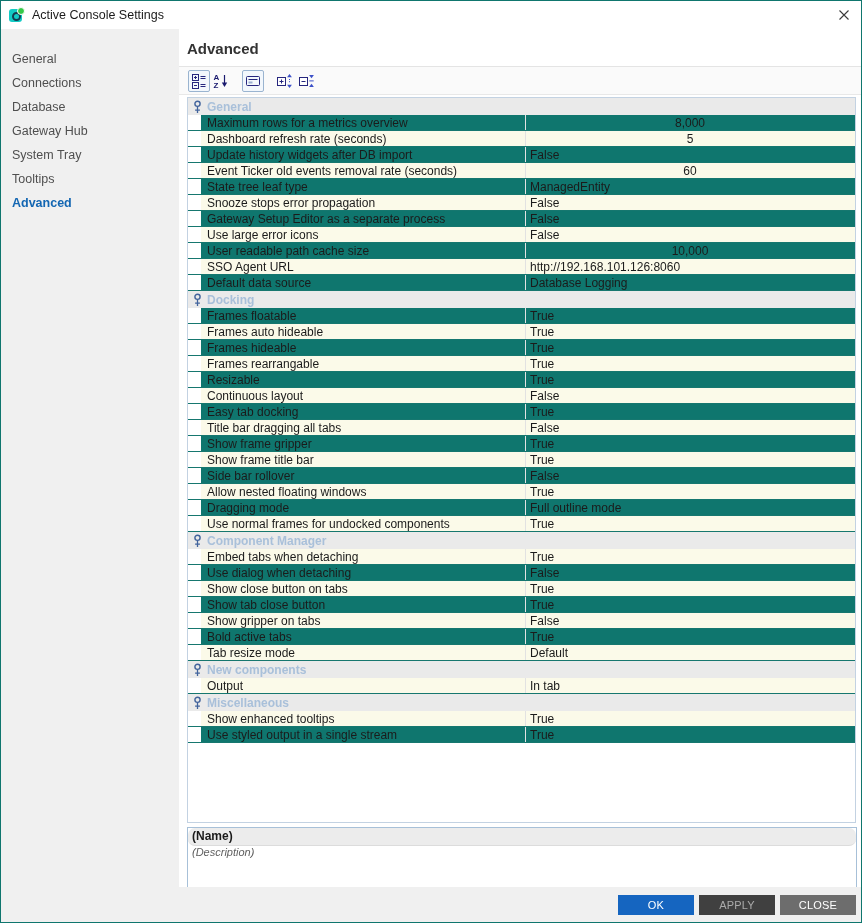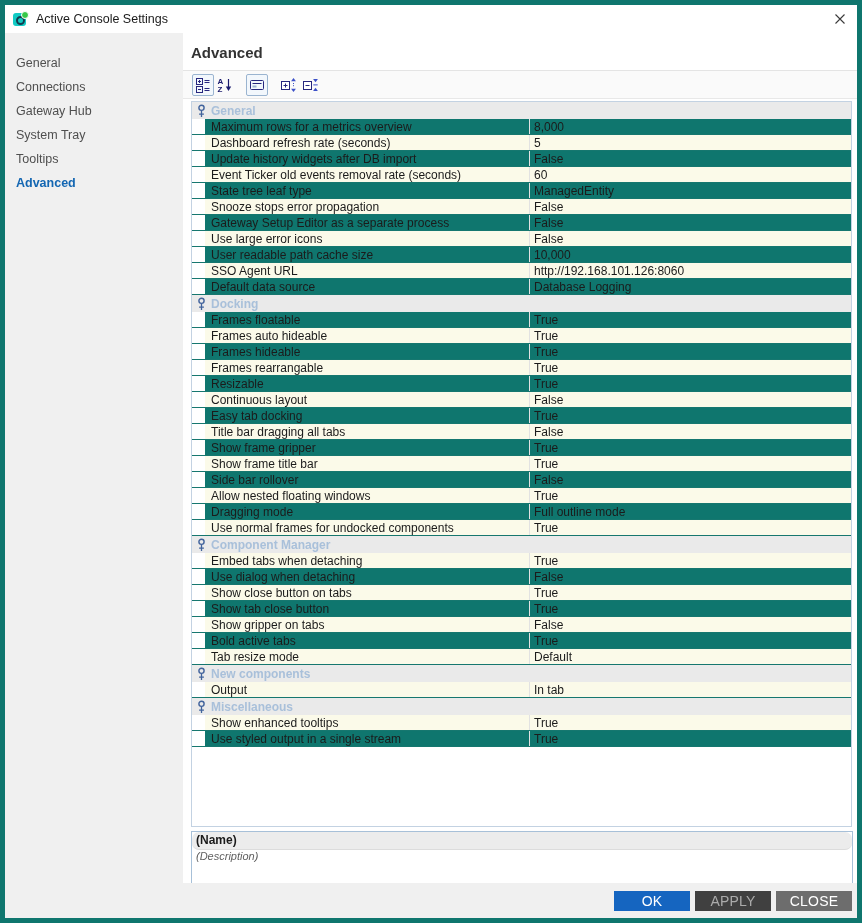--- a/index.html
+++ b/index.html
@@ -1,17 +1,17 @@
 <!DOCTYPE html>
 <html><head>
 <meta charset="utf-8">
 <style>
   html,body{margin:0;padding:0;background:#fff;}
   body{width:862px;height:923px;overflow:hidden;font-family:"Liberation Sans",sans-serif;-webkit-font-smoothing:antialiased;}
-  .window{width:862px;height:923px;display:flex;flex-direction:column;box-sizing:border-box;border:5px solid #0f766e;background:#fff;}
+  .window{width:862px;height:923px;display:flex;flex-direction:column;box-sizing:border-box;border:1px solid #0f766e;background:#fff;}
   
   .titlebar{height:28px;flex:0 0 28px;display:flex;align-items:center;background:#fff;position:relative;}
   .app-icon{width:16px;height:16px;margin-left:8px;position:relative;flex:0 0 16px;}
   .app-icon .sq{position:absolute;left:0;top:2px;width:13px;height:13px;background:#12cbc4;border-radius:3px;}
   .app-icon .ring{position:absolute;left:3px;top:5px;width:5px;height:5px;border:2px solid #143c50;border-radius:50%;}
   .app-icon .dot{position:absolute;right:0;top:0;width:6px;height:6px;background:#35c948;border:1px solid #fff;border-radius:50%;}
   .title{margin-left:7px;font-size:12.5px;color:#1a1a1a;}
   .close-btn{position:absolute;right:6px;top:3px;width:22px;height:22px;display:flex;align-items:center;justify-content:center;cursor:pointer;}
   
   .body-row{flex:1;display:flex;min-height:0;}
@@ -25,29 +25,29 @@
   .tbtn{width:22px;height:22px;display:flex;align-items:center;justify-content:center;border:1px solid transparent;border-radius:2px;background:transparent;padding:0;cursor:pointer;}
   .tbtn.pressed{border-color:#9ab4d0;background:#f2f7fc;}
   .tb-gap{width:10px;}
   
   .grid{flex:0 0 726px;box-sizing:border-box;margin:2px 5px 0 8px;border:1px solid #c3d2e2;background:#fff;overflow:hidden;font-size:12px;}
   .cat{height:17px;display:flex;align-items:center;gap:5px;padding-left:5px;background:#eaeaea;color:#a9c0da;font-weight:bold;cursor:pointer;}
   .prow{height:16px;box-sizing:border-box;display:flex;line-height:17px;border-bottom:1px solid rgba(128,128,128,0.06);background:#0f766e;cursor:default;}
   .gutter{flex:0 0 13px;background:#fff;}
   .cell-label{flex:0 0 324px;box-sizing:border-box;padding-left:6px;color:#1b1b1b;white-space:nowrap;overflow:hidden;}
   .cell-value{flex:1;box-sizing:border-box;padding:0 5px 0 4px;border-left:1px solid #e2e2e2;color:#1b1b1b;white-space:nowrap;overflow:hidden;}
-  .cell-value.num{text-align:left;}
+  .cell-value.num{text-align:center;}
   .prow.cream .cell-label,.prow.cream .cell-value{background:#fbfae9;}
   
   .detail{flex:0 0 65px;box-sizing:border-box;margin:4px 4px 0 8px;border:1px solid #a7c0d8;background:#fff;}
   .detail-name{height:17px;line-height:17px;background:#ececec;border-bottom:1px solid #dcdcdc;font-size:12px;font-weight:bold;color:#1a1a1a;padding-left:4px;border-radius:7px;}
   .detail-desc{font-size:11px;color:#5f5f5f;padding:0 4px;font-style:italic;}
   
   .footer{flex:0 0 35px;background:#f0f0f0;display:flex;align-items:center;justify-content:flex-end;gap:5px;padding-right:5px;box-sizing:border-box;}
-  .btn{width:76px;height:20px;display:flex;align-items:center;justify-content:center;font-size:14px;border:none;cursor:pointer;font-family:inherit;letter-spacing:0.2px;}
+  .btn{width:76px;height:20px;display:flex;align-items:center;justify-content:center;font-size:11px;border:none;cursor:pointer;font-family:inherit;letter-spacing:0.2px;}
   .btn.primary{background:#1565c0;color:#fff;}
   .btn.disabled{background:#404040;color:#ababab;}
   .btn.dark{background:#6d6d6d;color:#fff;}
 </style>
 </head>
 <body>
 
 <div class="window">
 
   <div class="titlebar">
@@ -61,20 +61,21 @@
       <svg width="12" height="12" viewBox="0 0 12 12">
           <path d="M1.5 1.5L10.5 10.5M10.5 1.5L1.5 10.5" stroke="#3a3a3a" stroke-width="1.1" fill="none"></path>
         </svg>
     </div>
   </div>
 
   <div class="body-row">
     <div class="sidebar" id="sidebar">
         <div class="side-item">General</div>
         <div class="side-item">Connections</div>
+        <div class="side-item">Database</div>
         <div class="side-item">Gateway Hub</div>
         <div class="side-item">System Tray</div>
         <div class="side-item">Tooltips</div>
         <div class="side-item selected">Advanced</div>
       </div>
 
     <div class="main">
       <div class="heading">Advanced</div>
 
       <div class="toolbar">

